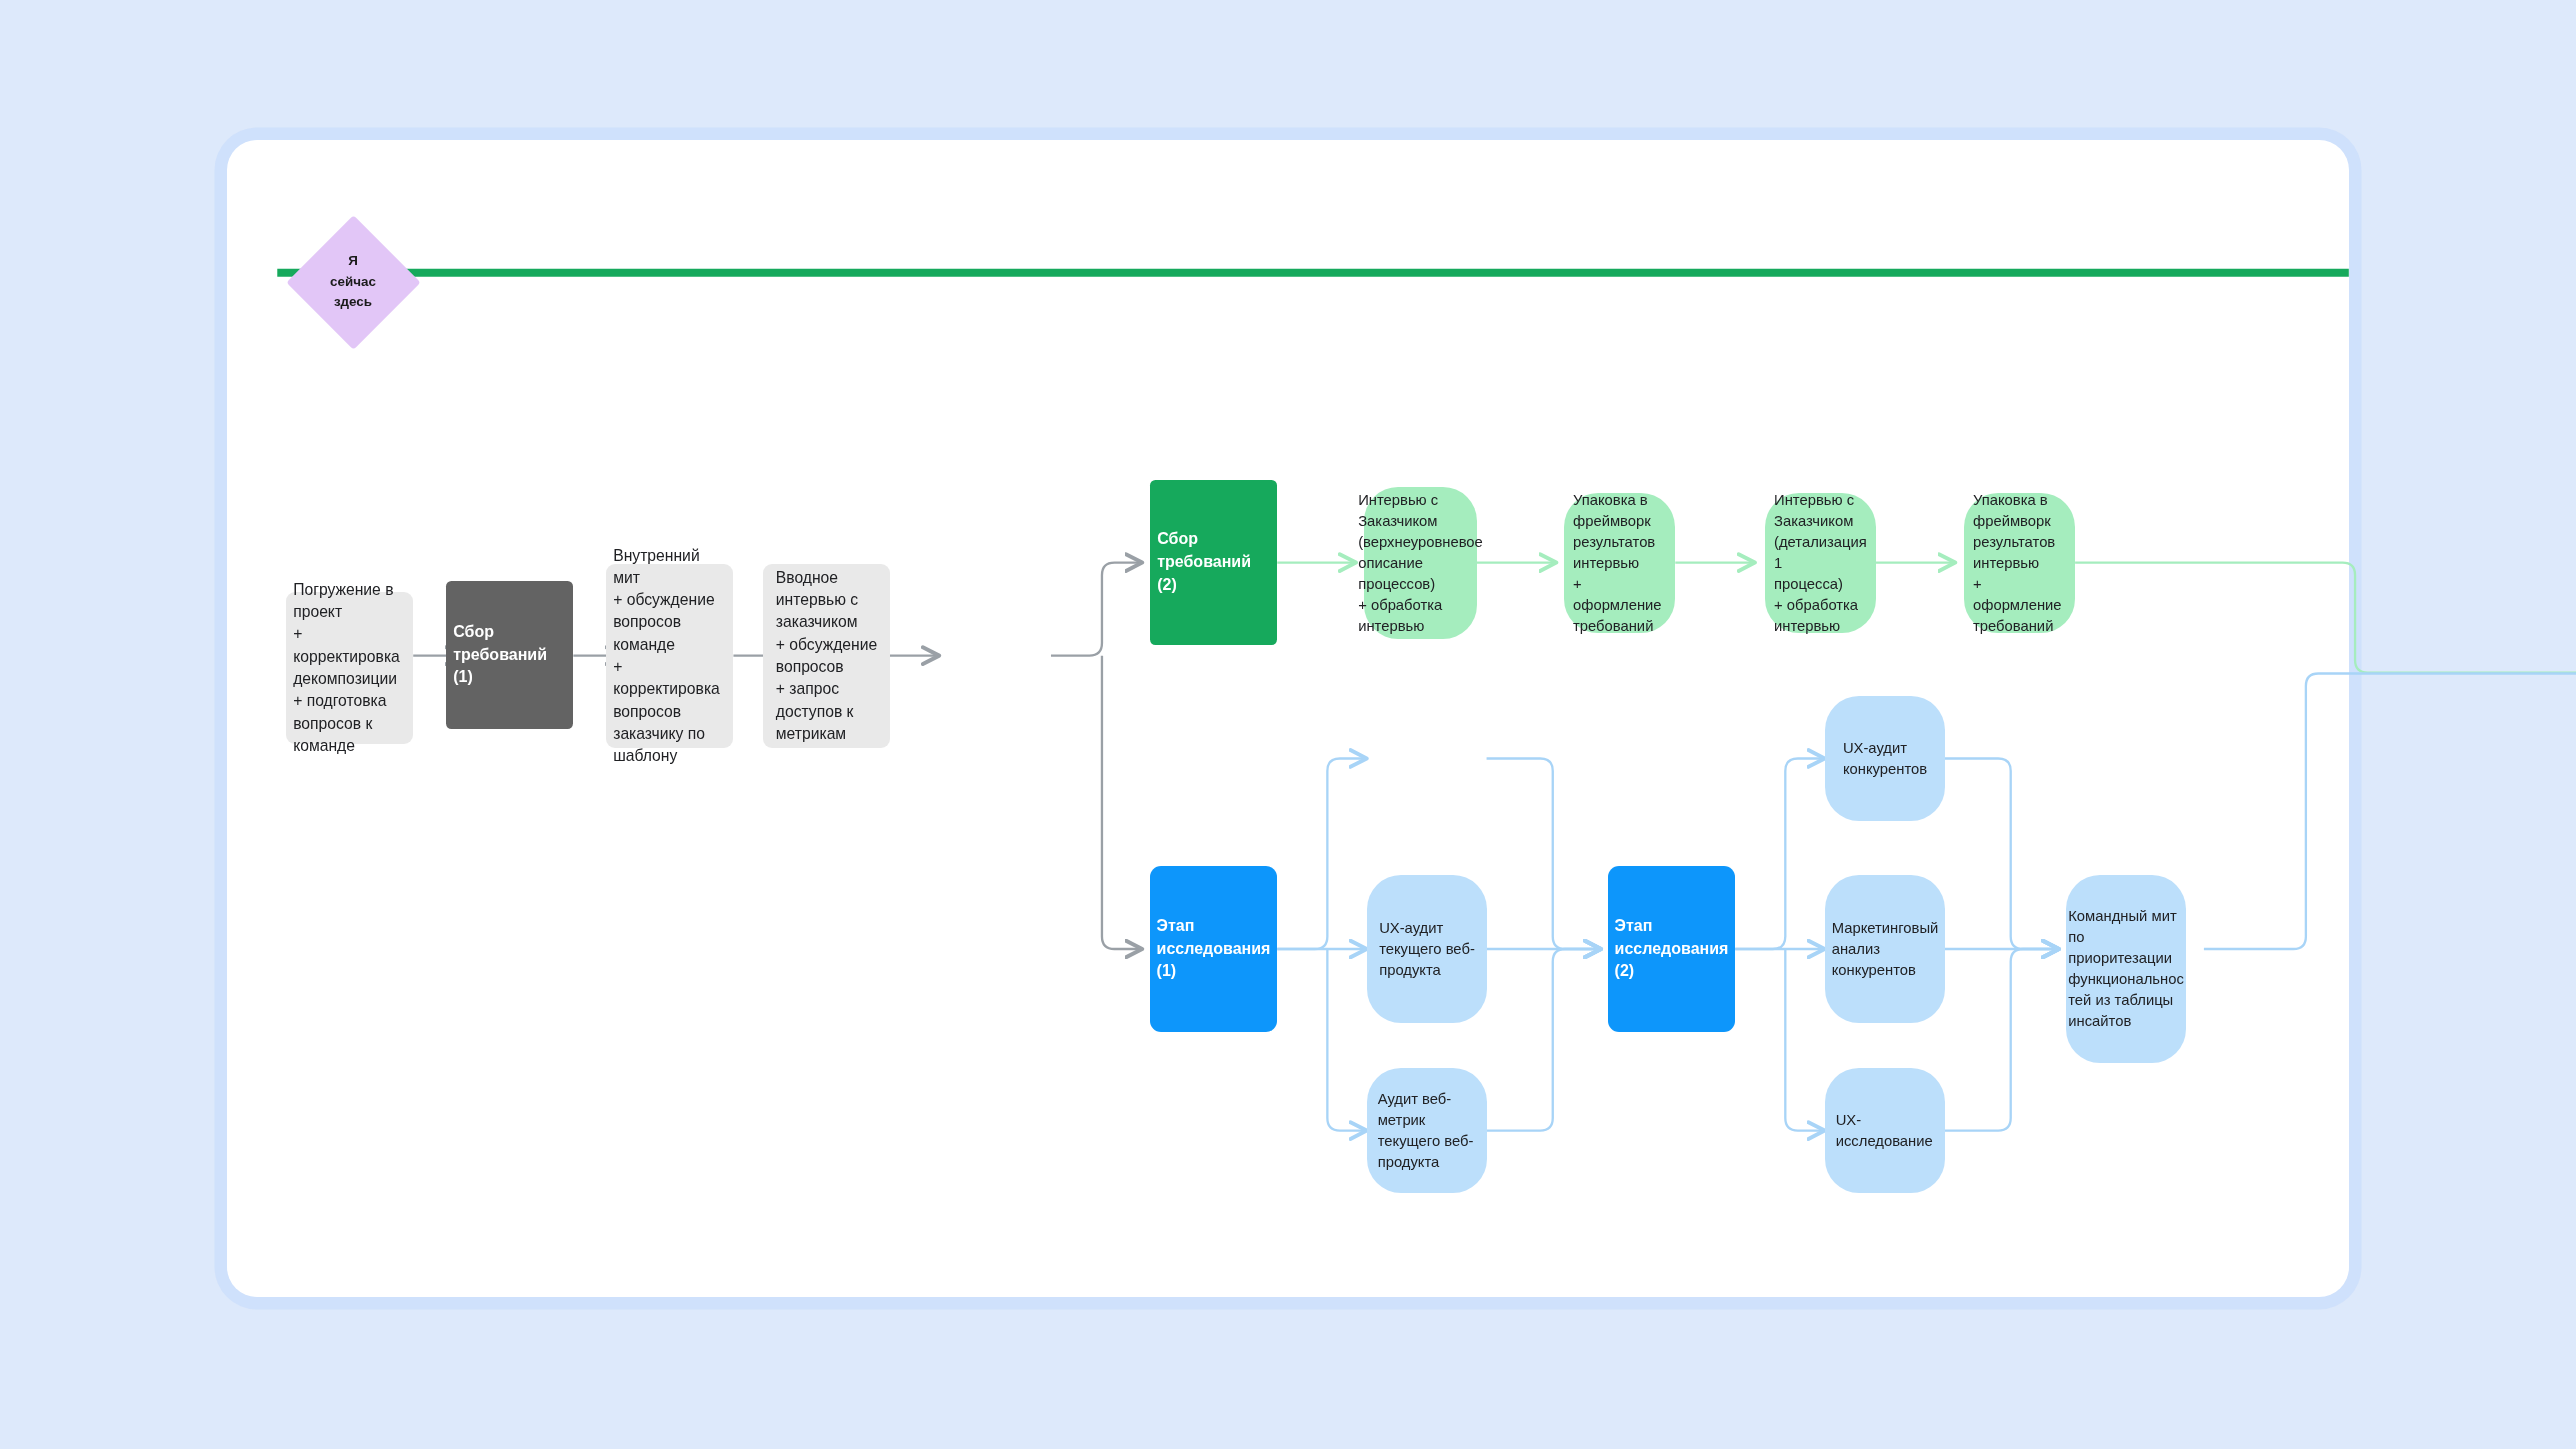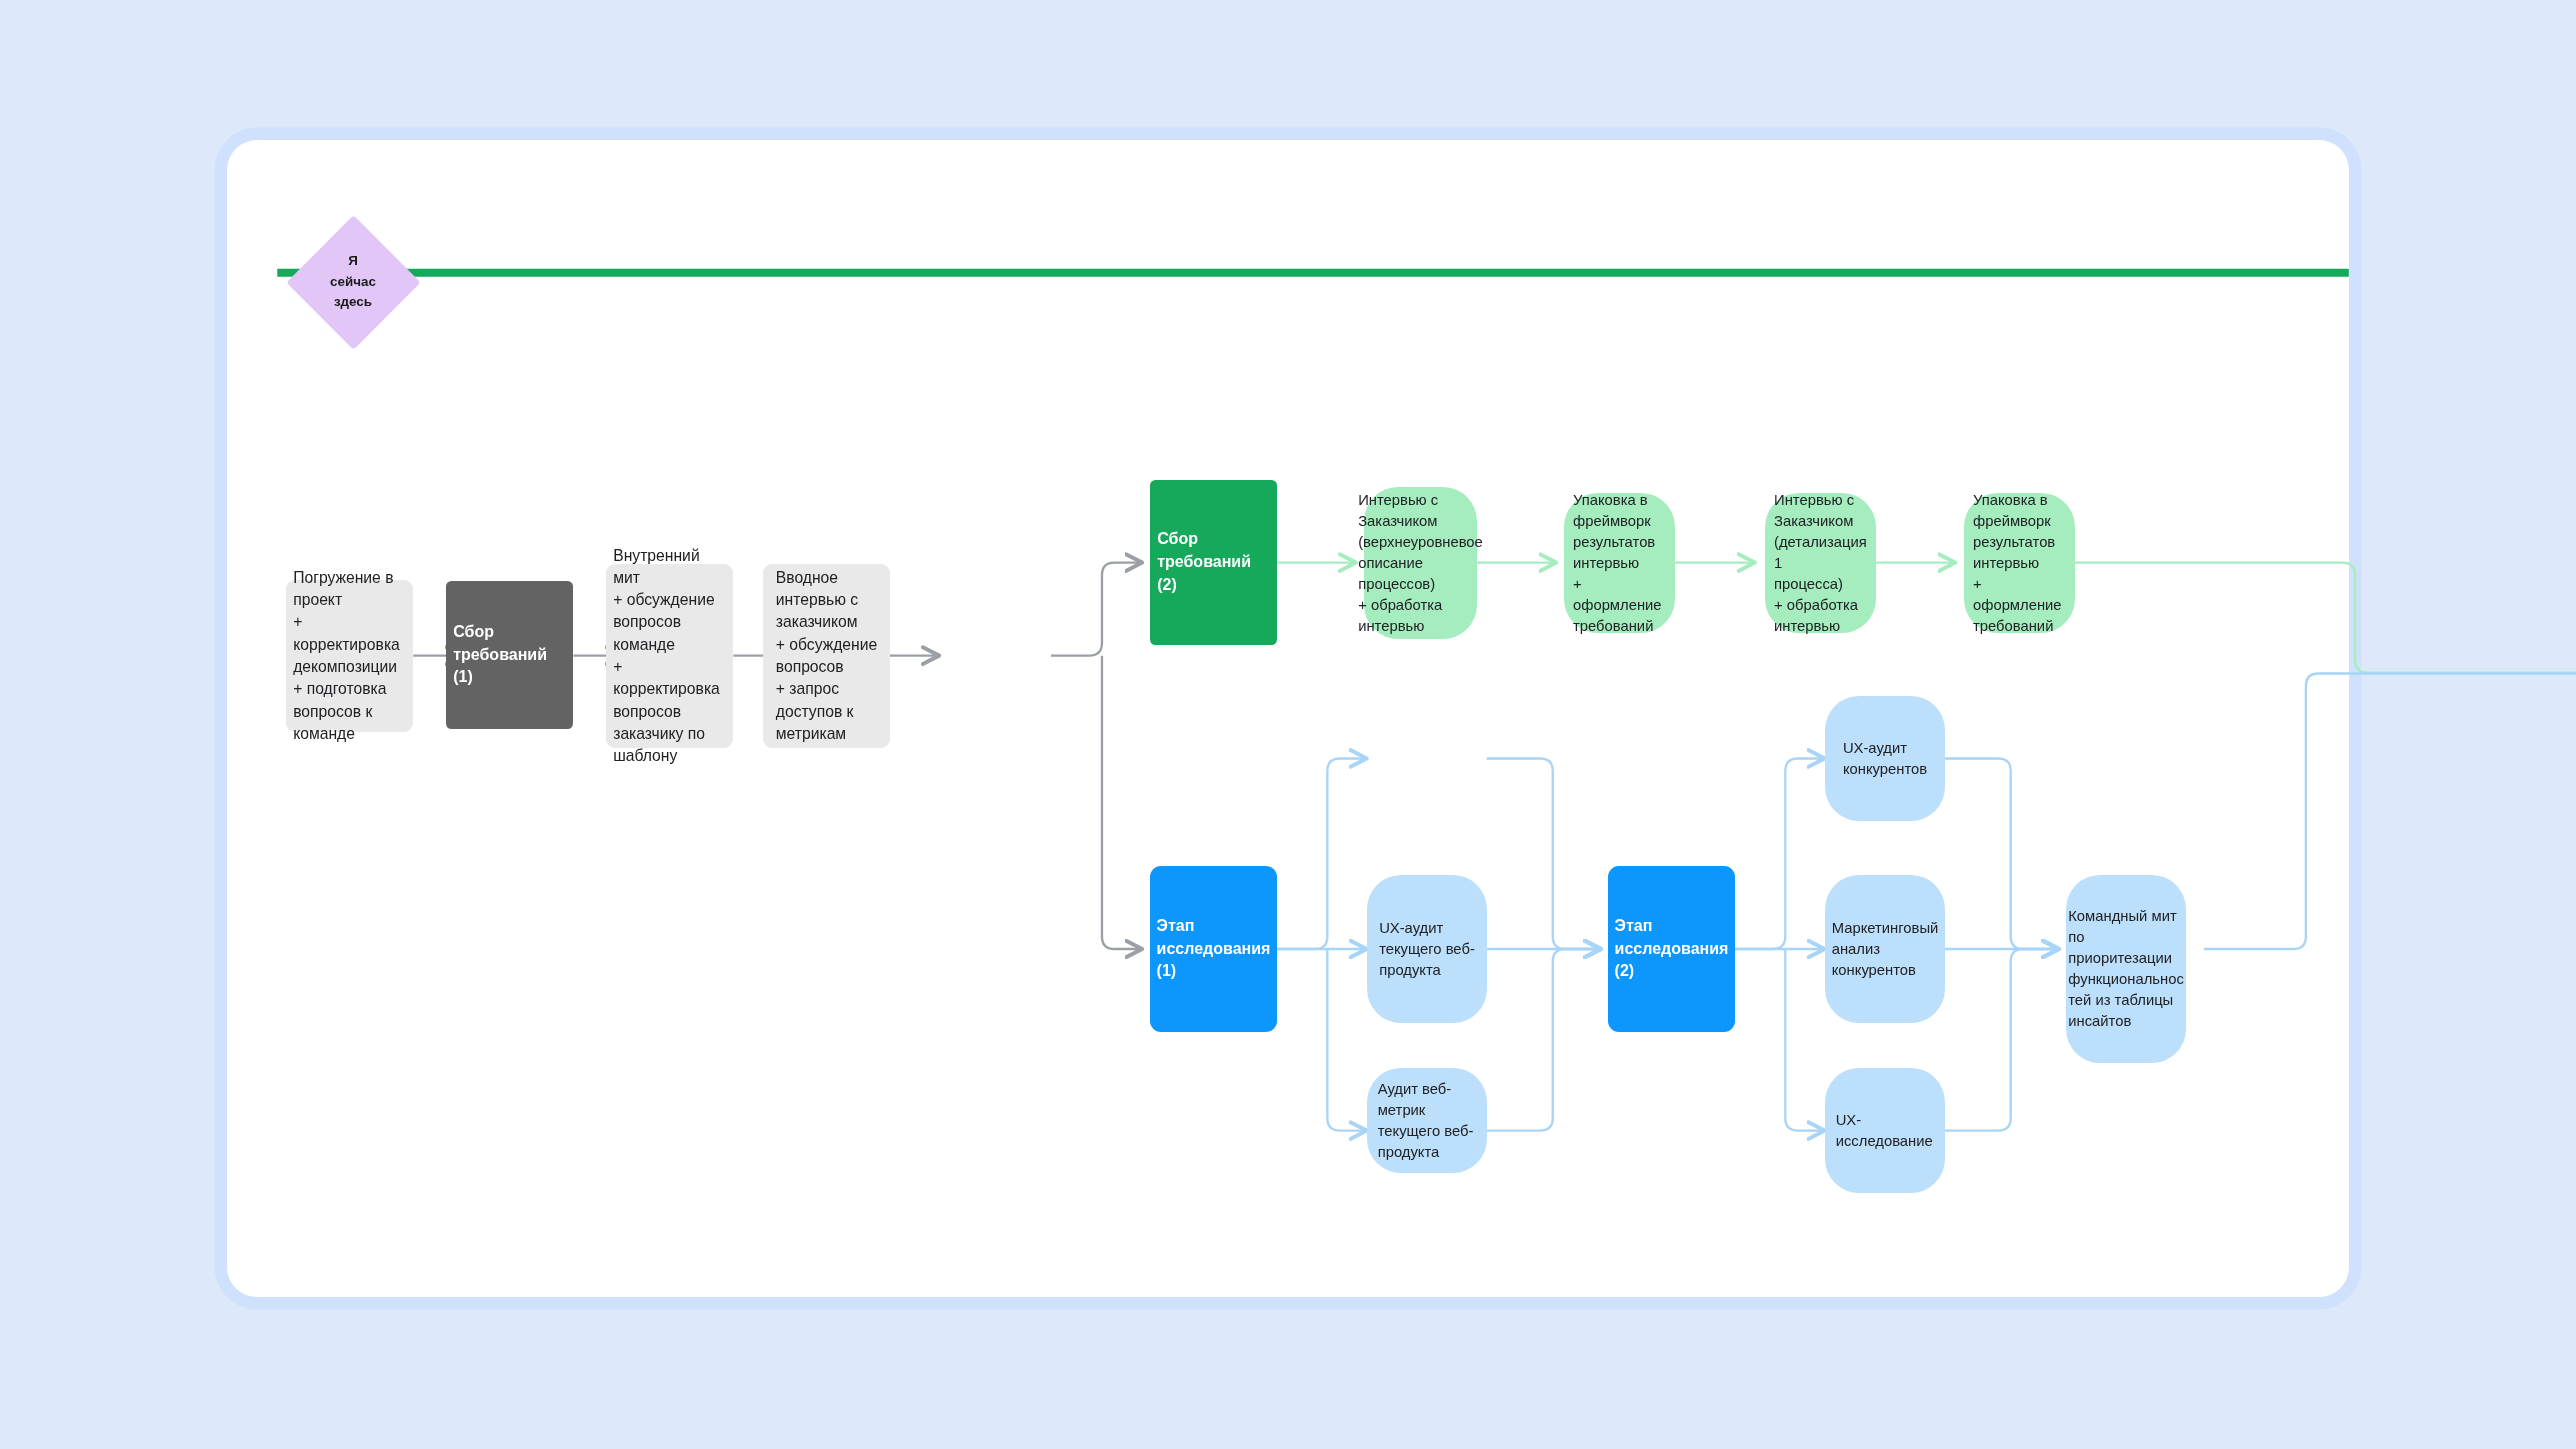--- a/index.html
+++ b/index.html
@@ -192,21 +192,21 @@
     </g>
   </svg>
 
   <div id="marker-wrap">
     <div id="marker-shape"></div>
     <div id="marker-label">Я
 сейчас
 здесь</div>
   </div>
 
-  <div class="node node-grey" style="left:286px; top:580px; width:127px; height:152px;">Погружение в
+  <div class="node node-grey" style="left:286px; top:592px; width:127px; height:152px;">Погружение в
 проект
 + корректировка
 декомпозиции
 + подготовка
 вопросов к
 команде</div>
 
   <div class="node node-darkgrey" style="left:446px; top:581px; width:127px; height:148px;">Сбор требований
 (1)</div>
 
@@ -262,21 +262,21 @@
 требований</div>
 
   <div class="node node-blue" style="left:1150px; top:866px; width:127px; height:166px;">Этап
 исследования (1)</div>
 
 
   <div class="node node-lightblue" style="left:1367px; top:875px; width:120px; height:148px;">UX-аудит
 текущего веб-
 продукта</div>
 
-  <div class="node node-lightblue" style="left:1367px; top:1068px; width:120px; height:105px;">Аудит веб-метрик
+  <div class="node node-lightblue" style="left:1367px; top:1068px; width:120px; height:125px;">Аудит веб-метрик
 текущего веб-
 продукта</div>
 
   <div class="node node-blue" style="left:1608px; top:866px; width:127px; height:166px;">Этап
 исследования (2)</div>
 
   <div class="node node-lightblue" style="left:1825px; top:696px; width:120px; height:125px;">UX-аудит
 конкурентов</div>
 
   <div class="node node-lightblue" style="left:1825px; top:875px; width:120px; height:148px;">Маркетинговый

